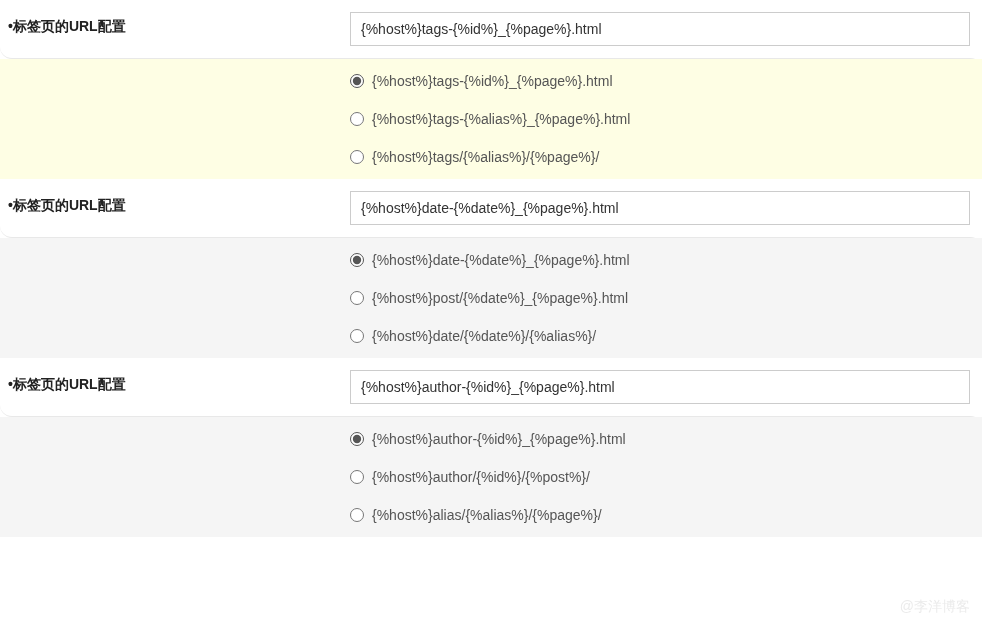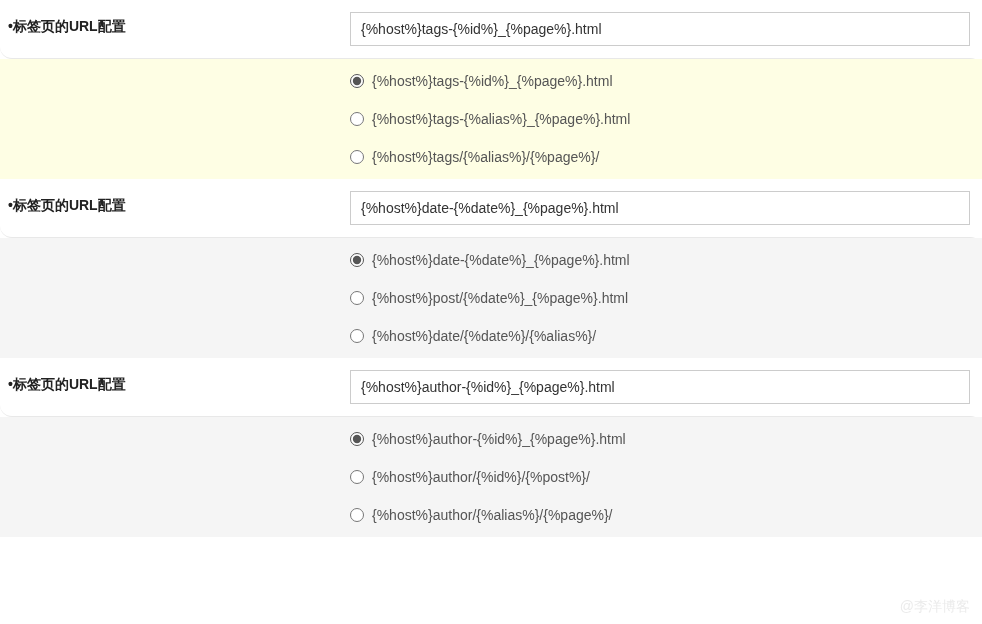--- a/index.html
+++ b/index.html
@@ -155,20 +155,20 @@
       <label class="radio-option">
         <input type="radio" name="author" checked="" style="">
         <span>{%host%}author-{%id%}_{%page%}.html</span>
       </label>
       <label class="radio-option">
         <input type="radio" name="author" style="">
         <span>{%host%}author/{%id%}/{%post%}/</span>
       </label>
       <label class="radio-option">
         <input type="radio" name="author" style="">
-        <span>{%host%}author/{%alias%}/{%page%}/</span>
+        <span>{%host%}alias/{%alias%}/{%page%}/</span>
       </label>
     </div>
   </div>
 
 </div>
 
 <div class="watermark">@李洋博客</div>
 
 </body></html>

